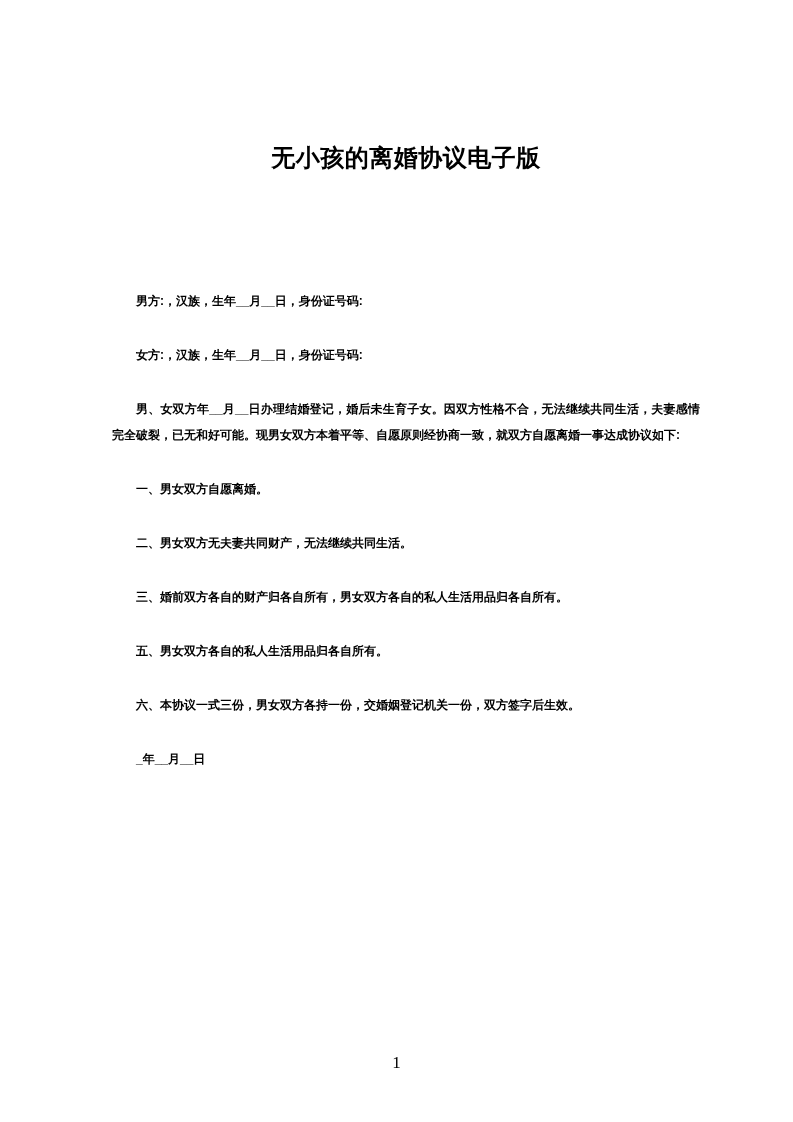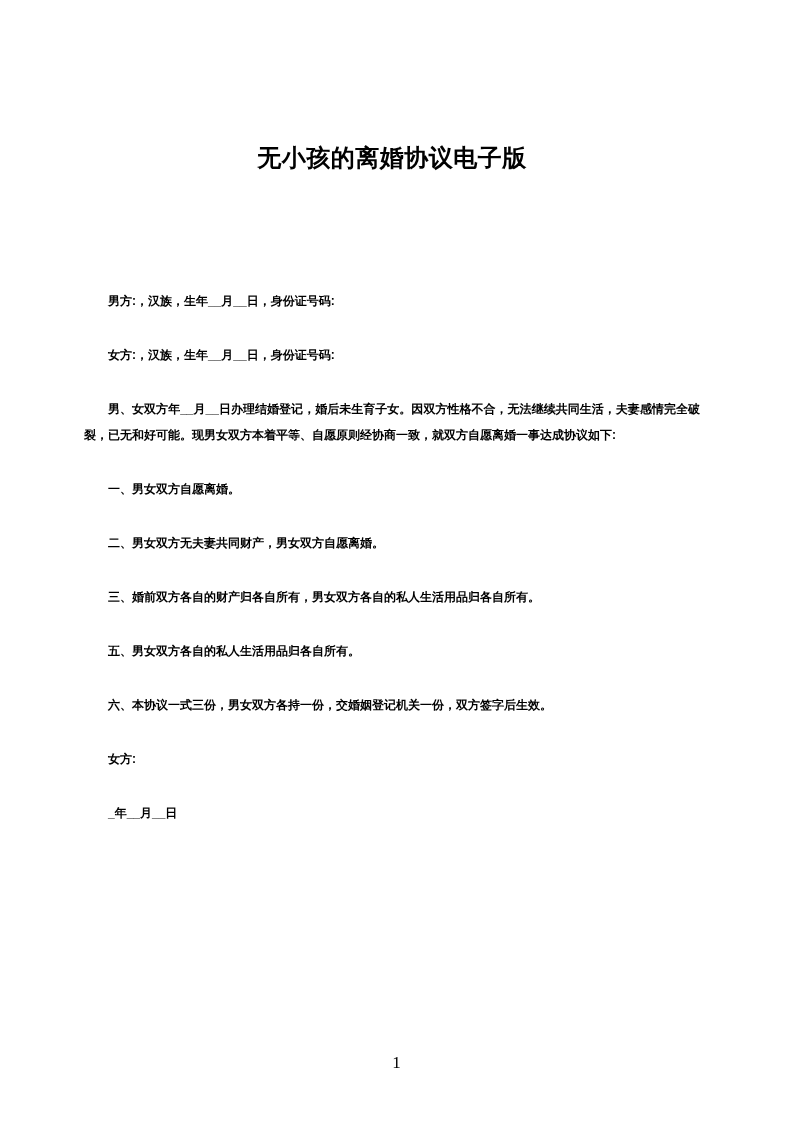--- a/index.html
+++ b/index.html
@@ -11,21 +11,21 @@
     position: relative;
     width: 793px;
     height: 1122px;
     background: #ffffff;
     color: #000000;
     font-family: "Liberation Sans", "DejaVu Sans", sans-serif;
     overflow: hidden;
     box-sizing: border-box;
   }
   .content {
-    padding: 142px 93px 0 84px;
+    padding: 142px 93px 0 112px;
   }
   .doc-title {
     margin: 0 0 114px 0;
     font-size: 24px;
     line-height: 32px;
     font-weight: 700;
     text-align: center;
     letter-spacing: 0.5px;
   }
   .para {
@@ -58,29 +58,28 @@
     <h1 class="doc-title">无小孩的离婚协议电子版</h1>
 
     <p class="para">男方:，汉族，生年__月__日，身份证号码:</p>
 
     <p class="para">女方:，汉族，生年__月__日，身份证号码:</p>
 
     <p class="para">男、女双方年__月__日办理结婚登记，婚后未生育子女。因双方性格不合，无法继续共同生活，夫妻感情完全破裂，已无和好可能。现男女双方本着平等、自愿原则经协商一致，就双方自愿离婚一事达成协议如下:</p>
 
     <p class="para">一、男女双方自愿离婚。</p>
 
-    <p class="para">二、男女双方无夫妻共同财产，男女双方自愿离婚。</p>
+    <p class="para">二、男女双方无夫妻共同财产，无法继续共同生活。</p>
 
     <p class="para">三、婚前双方各自的财产归各自所有，男女双方各自的私人生活用品归各自所有。</p>
 
 
     <p class="para">五、男女双方各自的私人生活用品归各自所有。</p>
 
     <p class="para">六、本协议一式三份，男女双方各持一份，交婚姻登记机关一份，双方签字后生效。</p>
 
 
-    <p class="para">女方:</p>
 
     <p class="para">_年__月__日</p>
   </div>
 
   <div class="footer">1</div>
 </div>
 
 </body></html>

